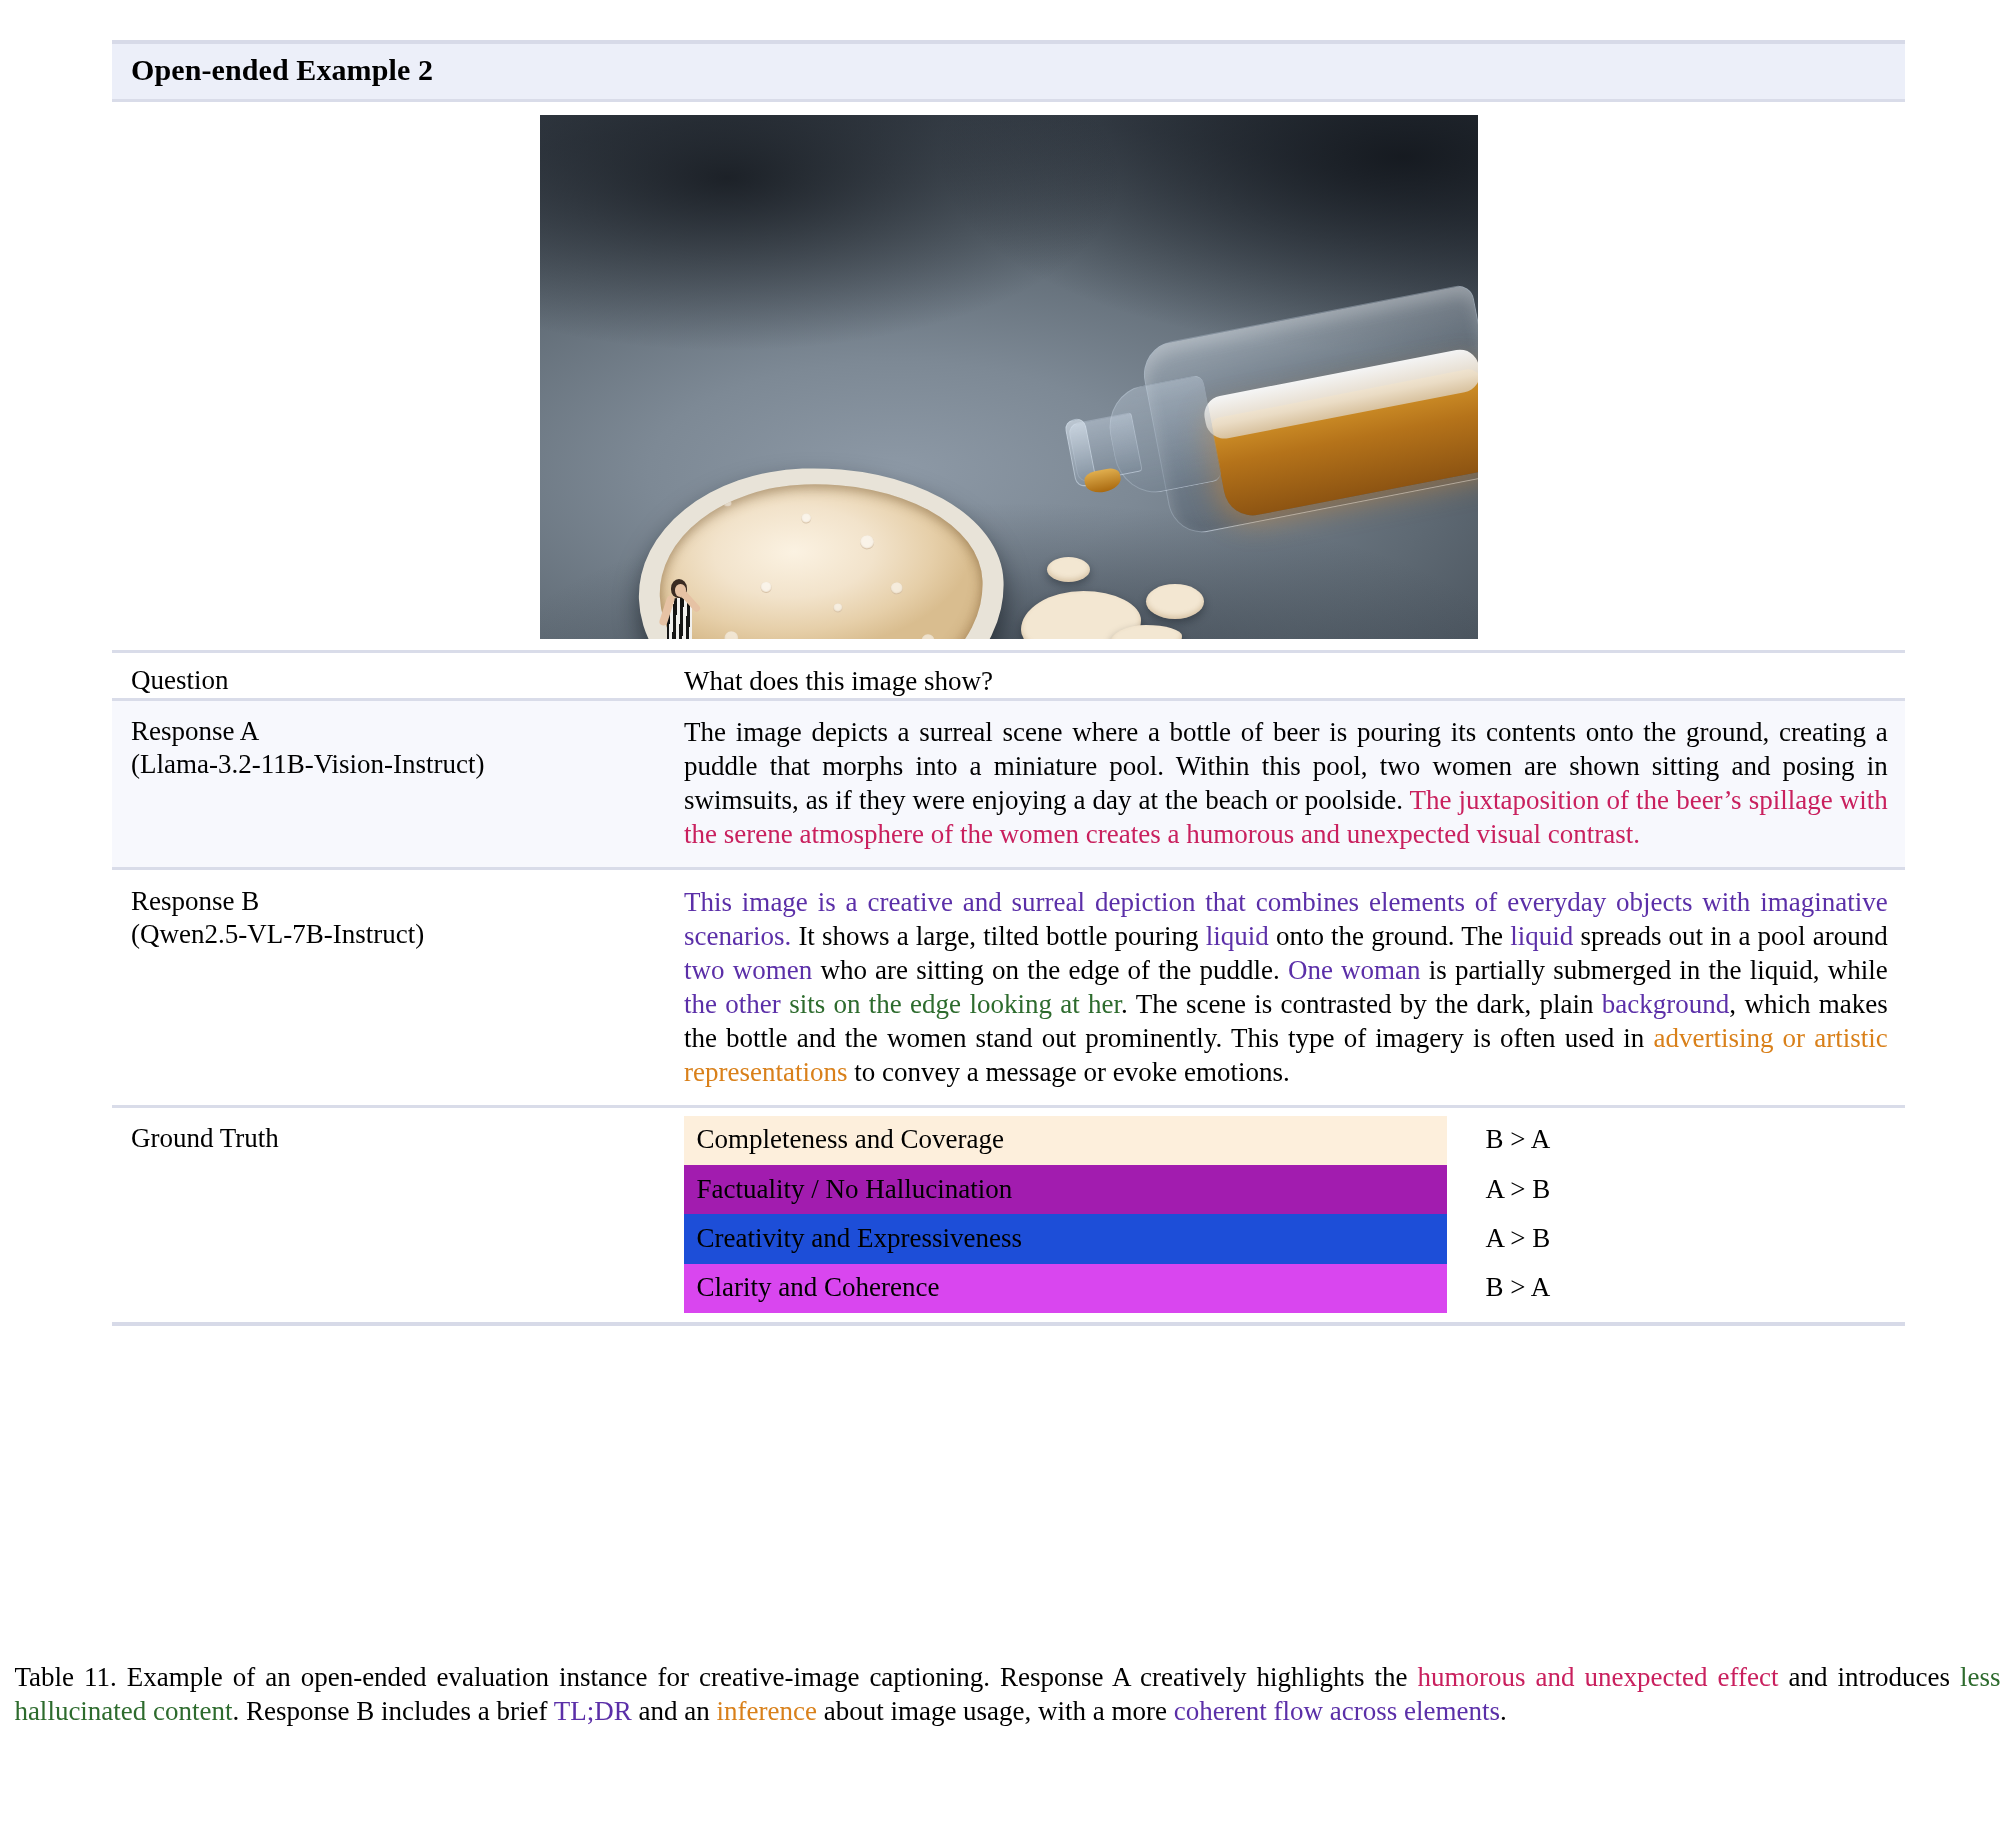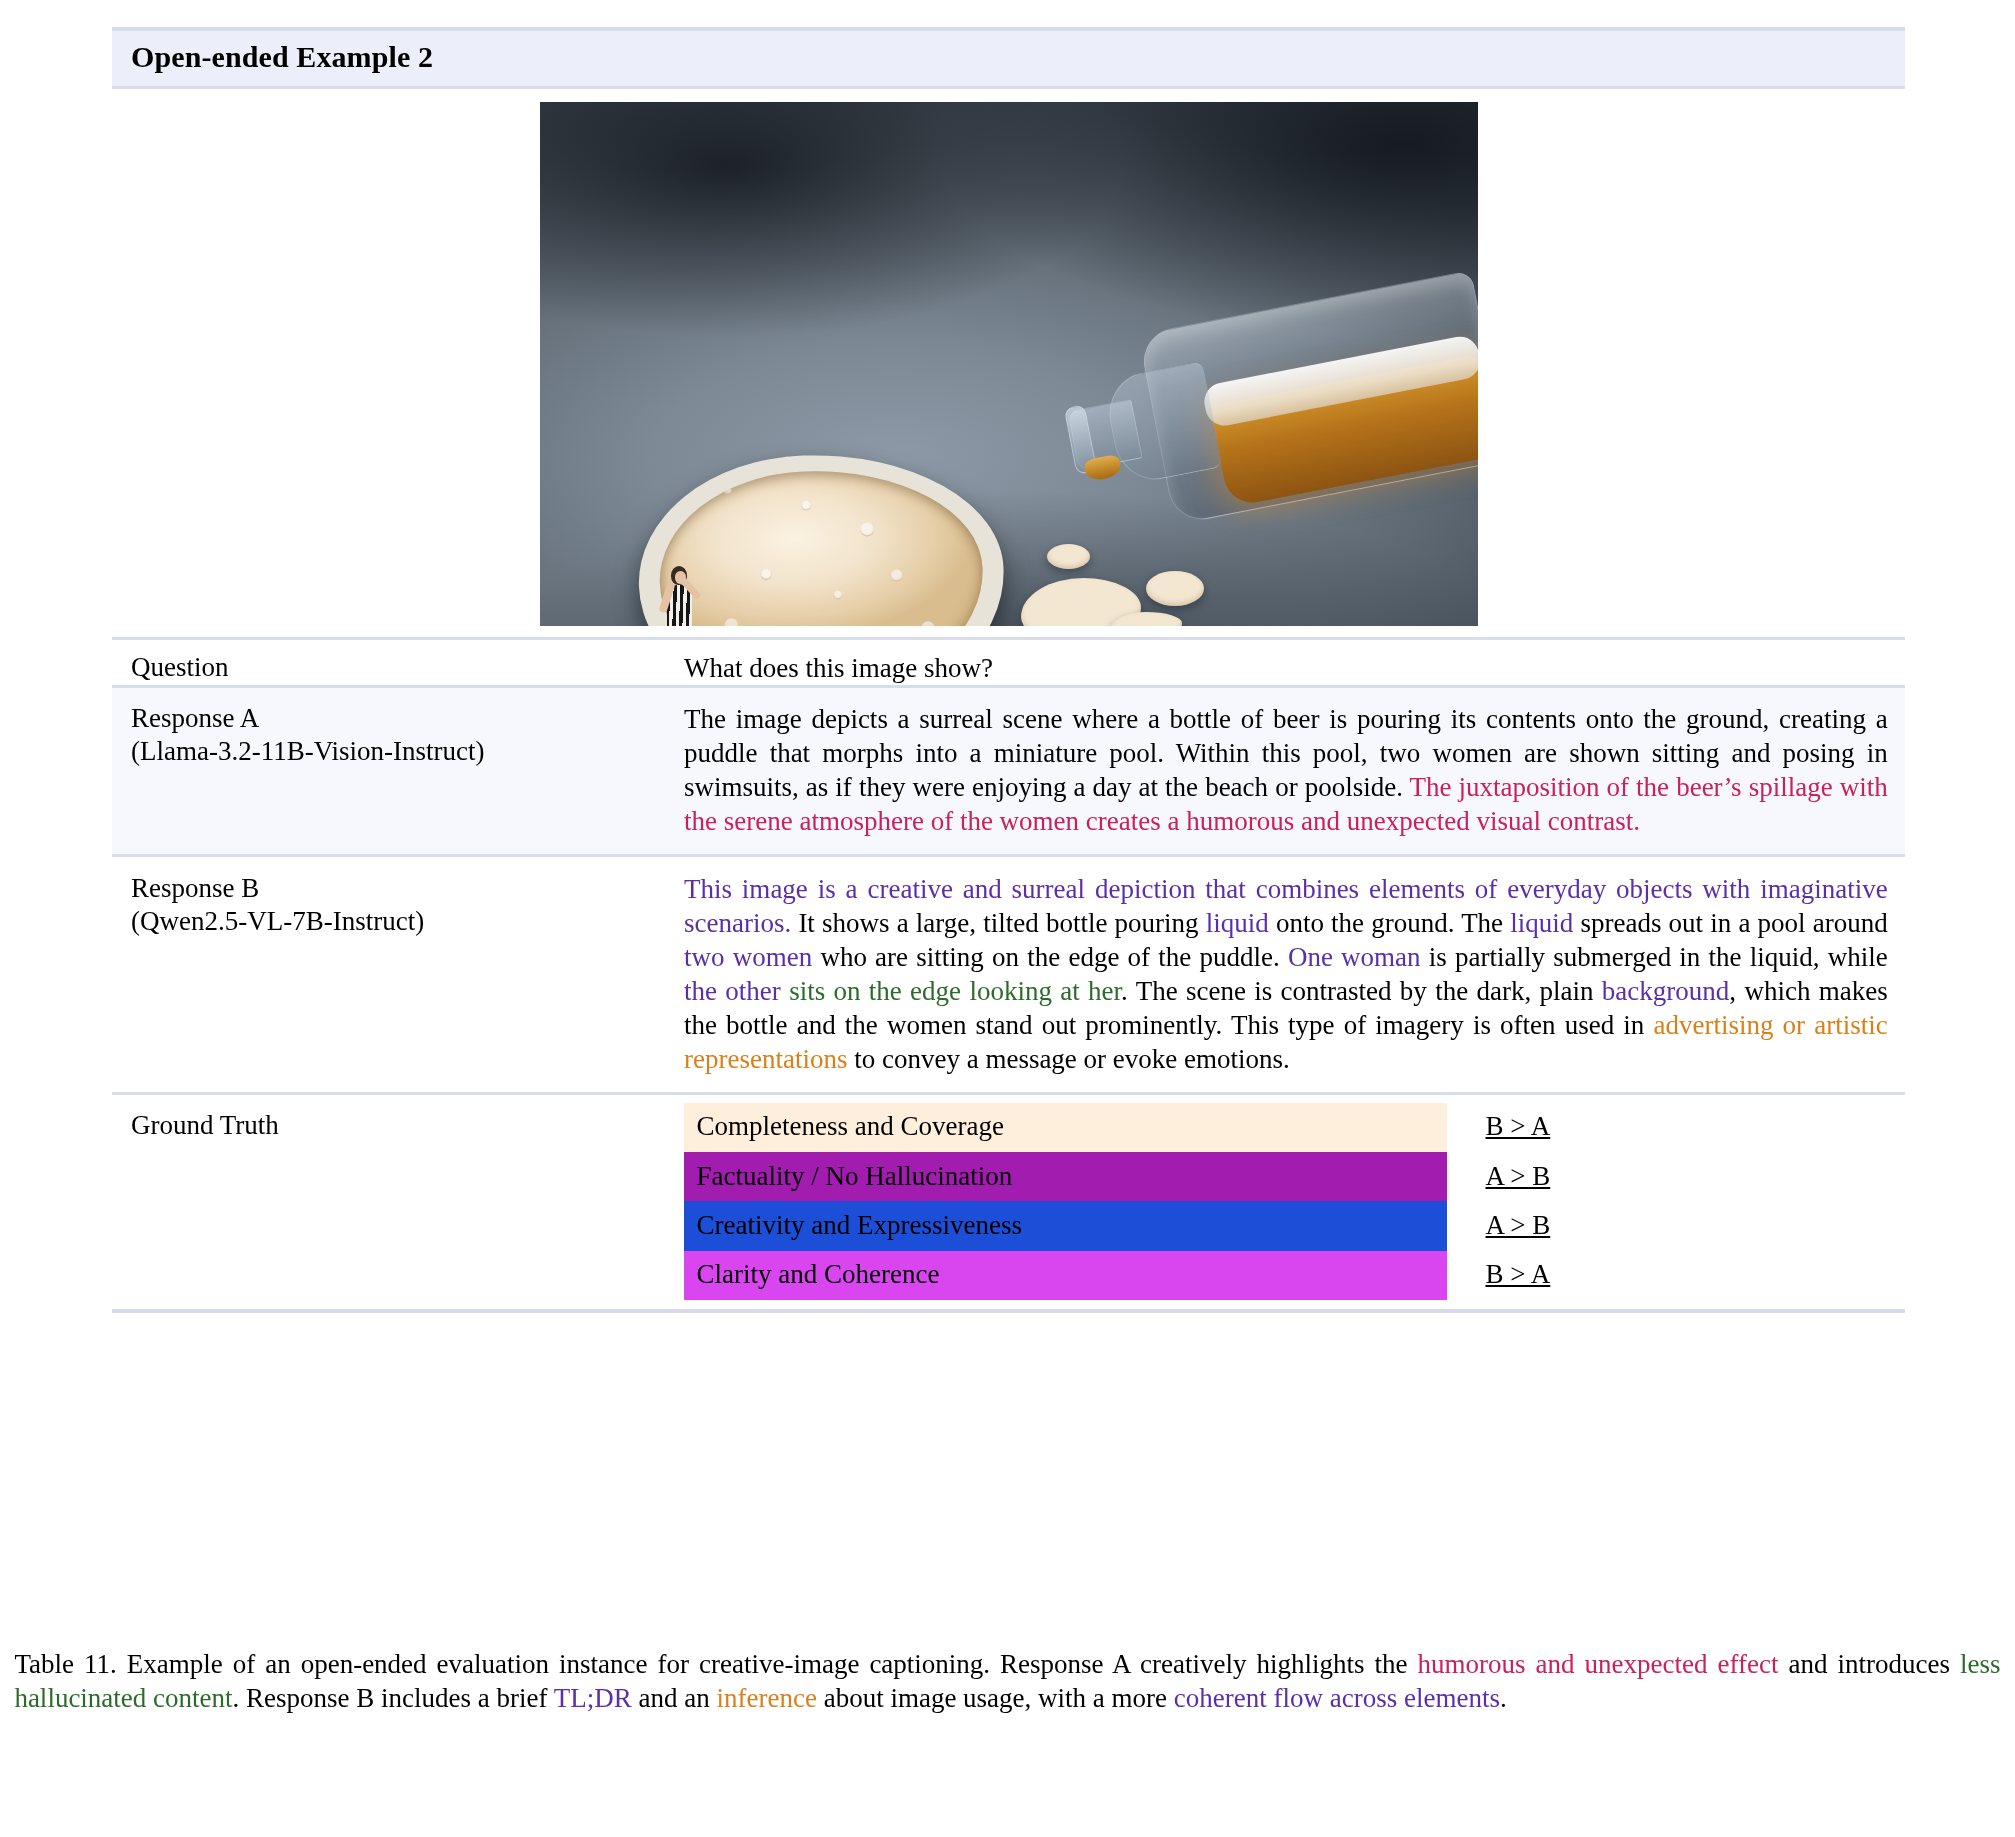--- a/index.html
+++ b/index.html
@@ -13,20 +13,21 @@
     font-family: "Liberation Serif", "DejaVu Serif", serif;
     color: #000000;
     -webkit-font-smoothing: antialiased;
   }
 
   .page {
     position: relative;
     width: 2015px;
     height: 1309px;
     box-sizing: border-box;
+    margin-top: 13px;
   }
 
   
   .table-block {
     position: absolute;
     left: 112px;
     top: 27px;
     width: 1793px;
   }
 
@@ -186,21 +187,21 @@
   }
   .row.shaded { background: #f7f8fd; }
 
   .q-row .label, .q-row .content { padding-top: 10.6px; padding-bottom: 0; }
 
   
   .gt-row .content { padding-top: 7.7px; padding-bottom: 8.7px; }
   .gt-table { width: 100%; border-collapse: collapse; }
   .gt-table td { font-size: 27px; vertical-align: middle; }
   .gt-table td.crit { width: 750px; padding: 6.7px 0 8.7px 12.5px; }
-  .gt-table td.verdict { padding: 6.7px 0 8.7px 39px; white-space: nowrap; text-decoration: underline; }
+  .gt-table td.verdict { padding: 6.7px 0 8.7px 39px; white-space: nowrap; }
 
   
   .caption {
     position: absolute;
     left: 14.4px;
     top: 1647px;
     width: 1986px;
     font-size: 27px;
     line-height: 1.27;
     text-align: justify;

